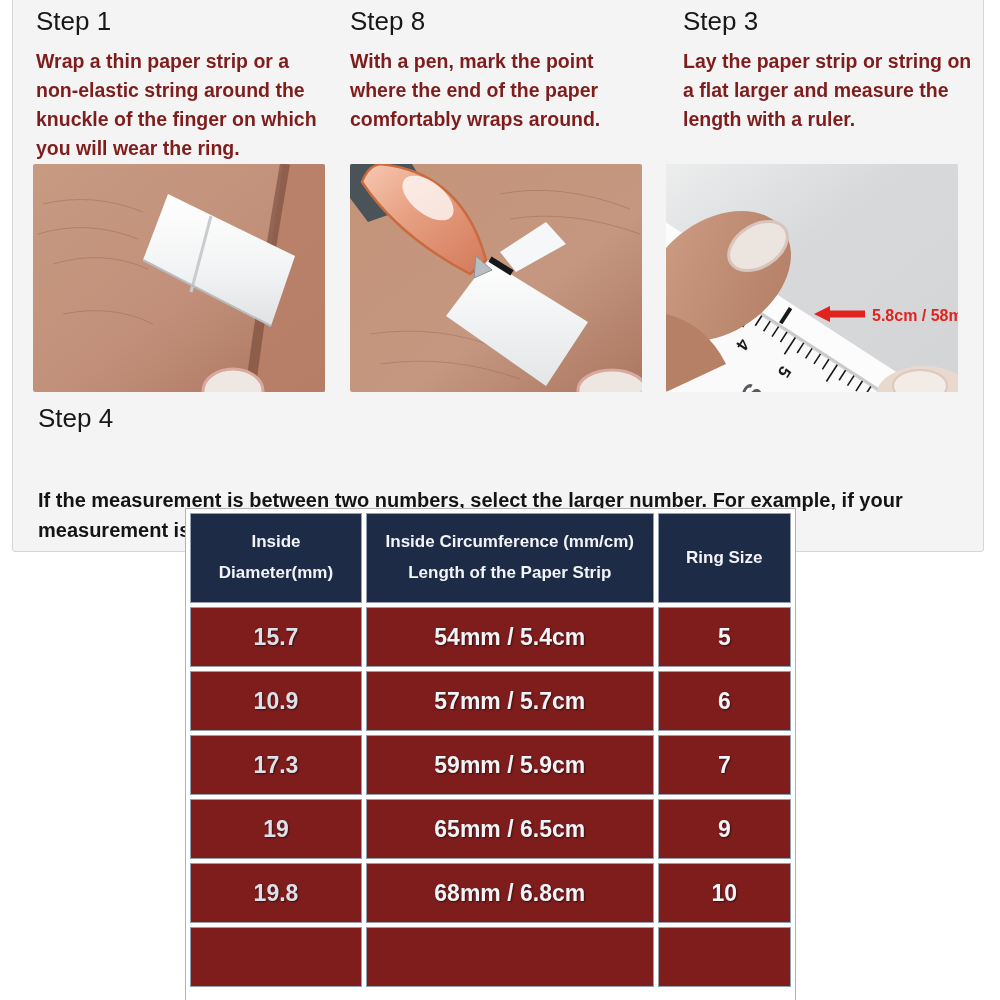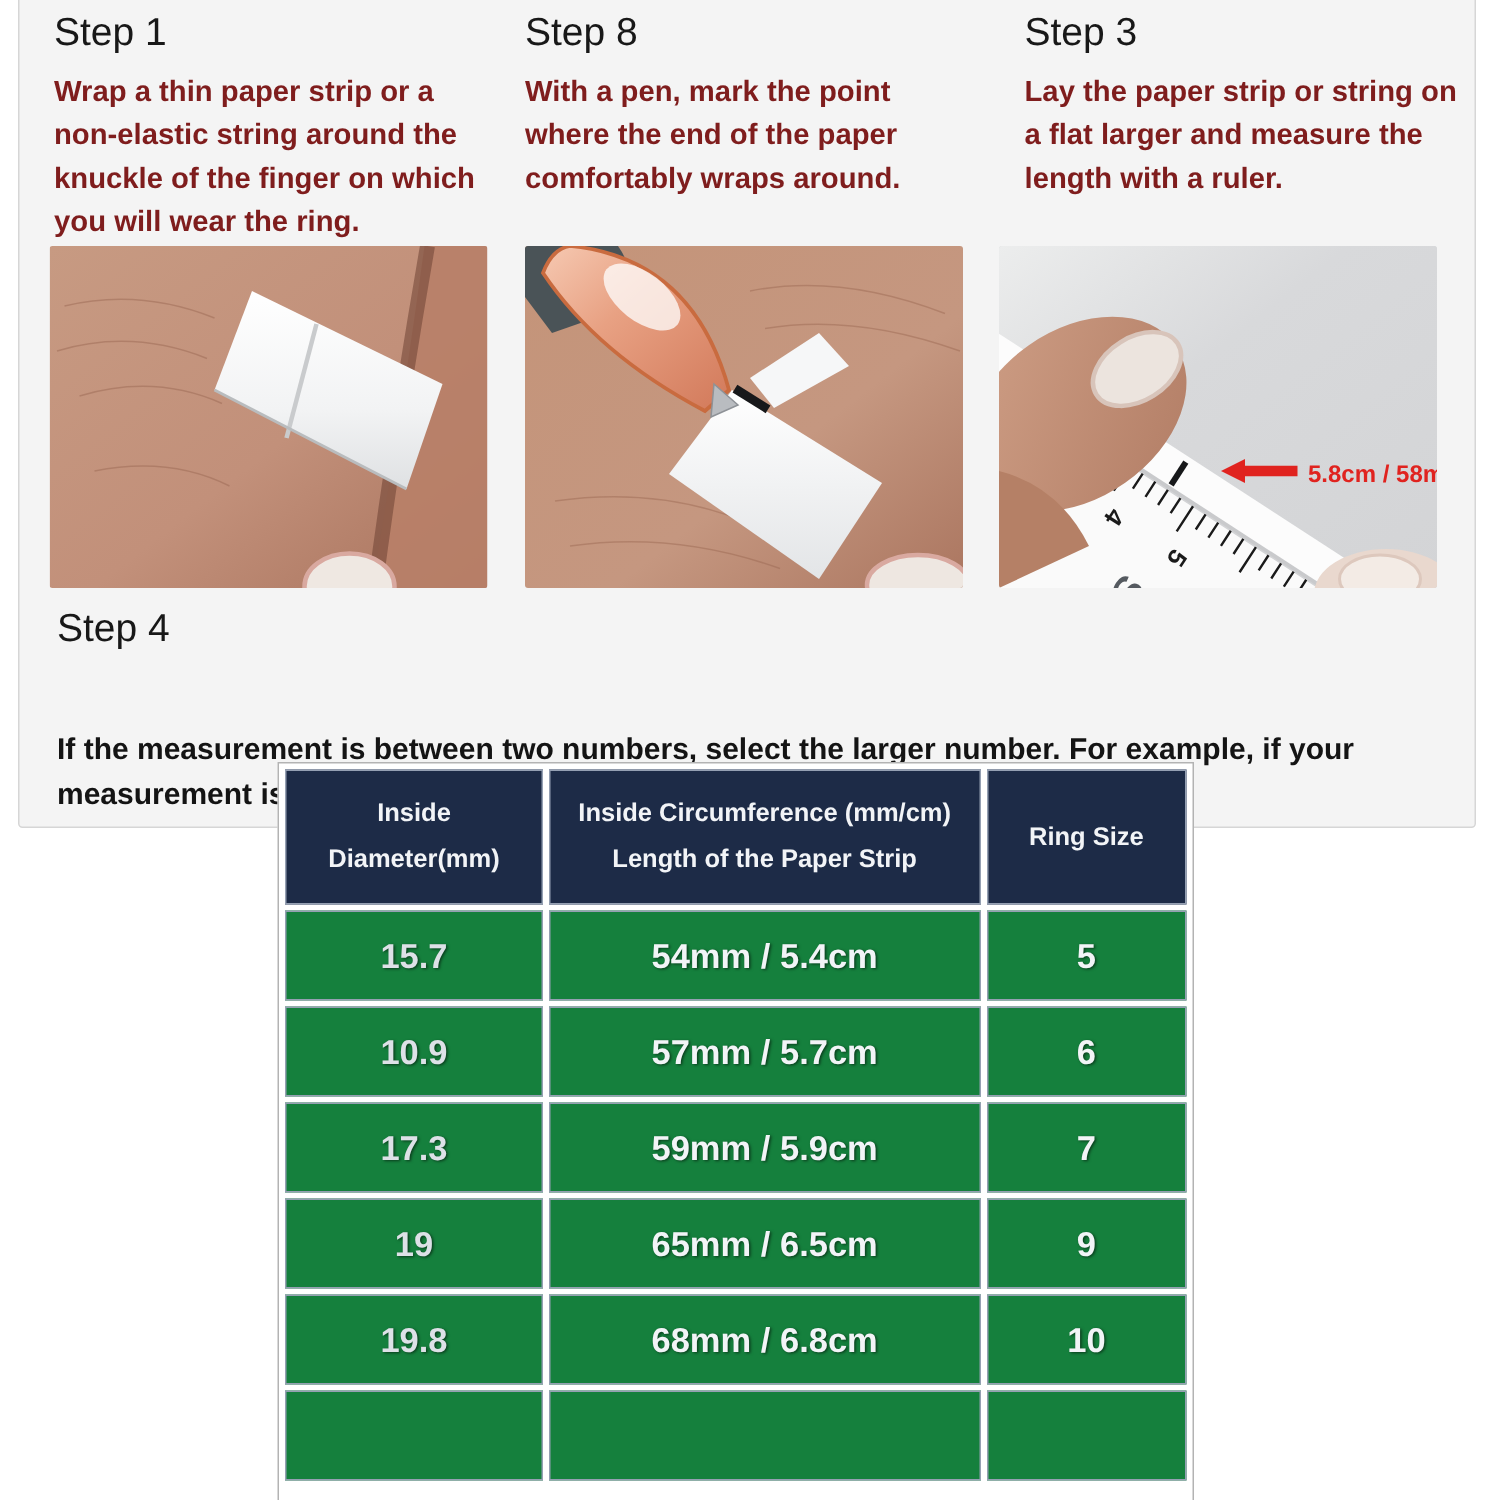--- a/index.html
+++ b/index.html
@@ -23,21 +23,21 @@
   #photo3{left:666px;background:#d8d9db;}
   .photo svg{display:block;}
   #step4-title{position:absolute;left:38px;top:403px;}
   #step4-text{position:absolute;left:38px;top:441px;width:905px;font-size:20px;font-weight:700;line-height:30px;margin-top:44px;}
   .table-wrap{
     position:absolute;left:185px;top:508px;width:611px;height:549px;
     background:#ffffff;border:1px solid #b3b3b3;box-sizing:border-box;overflow:hidden;
   }
   table.size{width:100%;border-collapse:separate;border-spacing:4px;table-layout:fixed;}
   table.size th,table.size td{
-    background:#15803d;border:1px solid #95a0b3;color:#f2f4f7;
+    background:#7f1d1d;border:1px solid #95a0b3;color:#f2f4f7;
     font-weight:700;text-align:center;vertical-align:middle;box-sizing:border-box;
   }
   table.size th{background:#1d2b47;height:90px;font-size:17px;line-height:1.8;}
   table.size td{height:60px;font-size:23px;text-shadow:1px 1px 2px rgba(0,0,0,.55);}
   table.size td.c-diam{color:#dde1e7;}
   .hdr-line{display:block;}
 </style>
 </head>
 <body>
 

